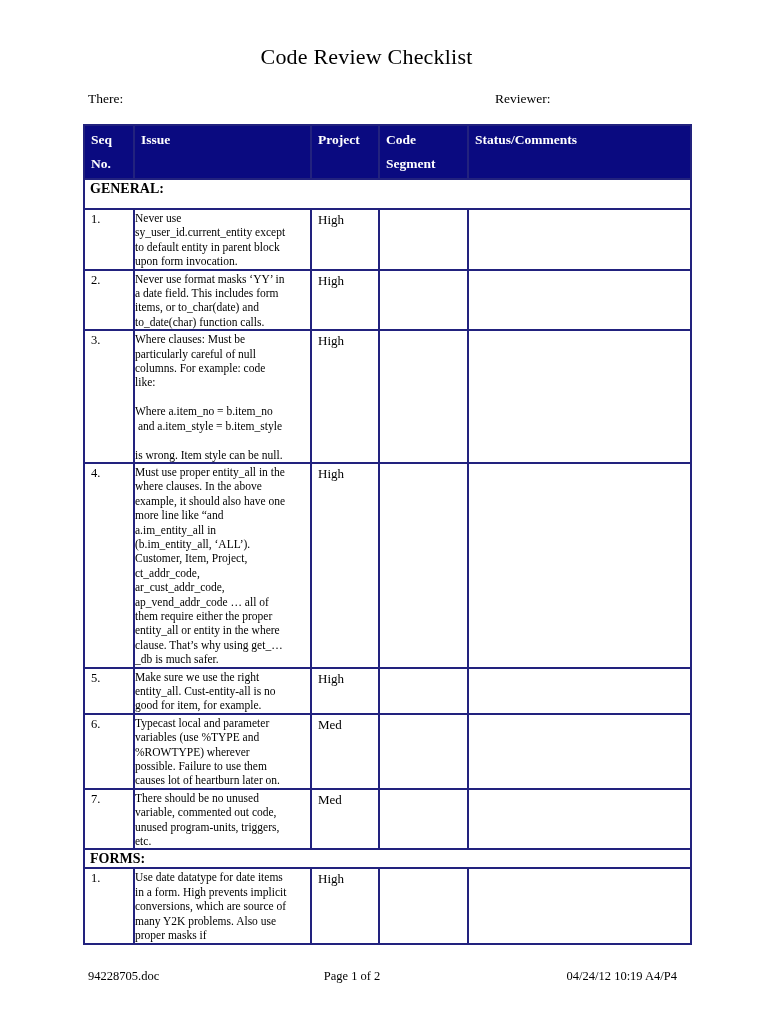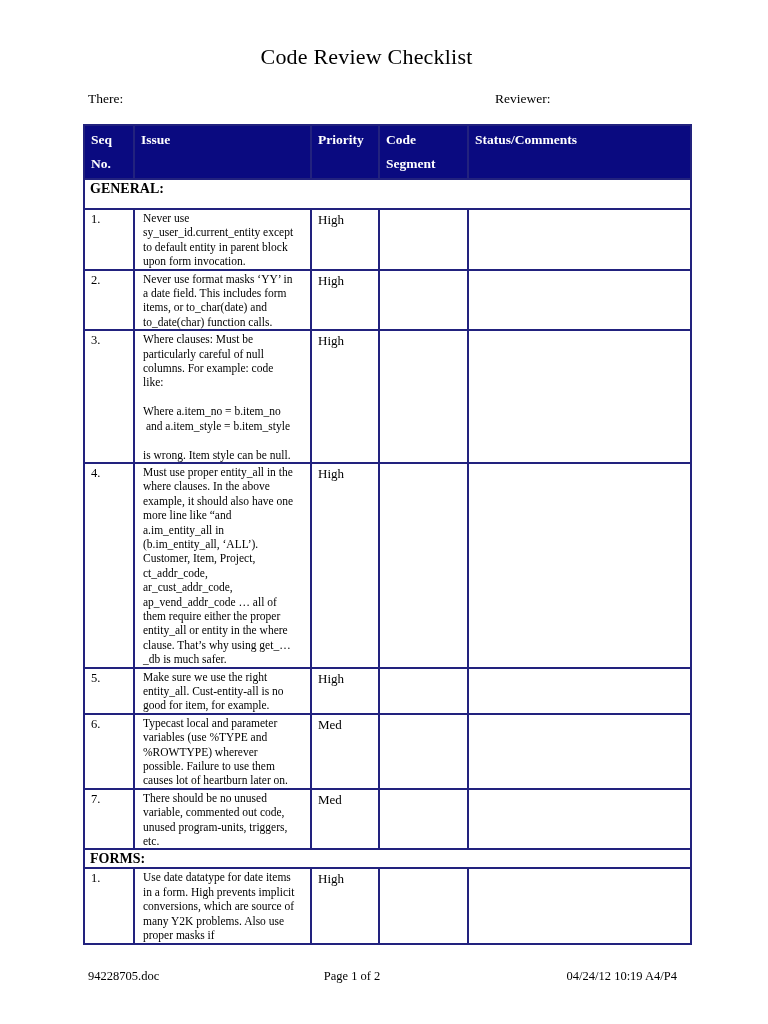--- a/index.html
+++ b/index.html
@@ -27,21 +27,21 @@
   th{
     background:#0a0a80;color:#ffffff;text-align:left;
     font-size:13.5px;font-weight:700;line-height:24px;
     padding:2px 0 2px 6px;white-space:pre-wrap;
   }
   td.section{
     font-weight:700;font-size:14px;padding:1px 0 1px 5px;line-height:15px;
   }
   td.seq{font-size:12.5px;padding:2px 0 0 6px;line-height:14px;}
   td.issue{
-    font-size:11.5px;line-height:14.4px;padding:1px 2px 0 8px;
+    font-size:11.5px;line-height:14.4px;padding:1px 2px 0 0;
     white-space:pre-wrap;
   }
   td.pri{font-size:13px;padding:2px 8px 0 6px;line-height:15px;}
   td.code, td.status{padding:0;}
   .footer{position:absolute;top:931px;left:83px;width:607px;height:18px;font-size:12.5px;margin-top:38px;}
   .footer .fname{position:absolute;left:5px;top:0;}
   .footer .pginfo{position:absolute;left:269px;top:0;transform:translateX(-50%);}
   .footer .tstamp{position:absolute;right:13px;top:0;}
 </style>
 </head>
@@ -62,21 +62,21 @@
         <col style="width:177px">
         <col style="width:68px">
         <col style="width:89px">
         <col style="width:223px">
     </colgroup>
     <thead>
       <tr style="height:36px">
         <th>Seq
 No.</th>
         <th>Issue</th>
-        <th>Priority</th>
+        <th>Project</th>
         <th>Code
 Segment</th>
         <th>Status/Comments</th>
       </tr>
     </thead>
     <tbody>
       <tr style="height:30px">
         <td class="section" colspan="5">GENERAL:</td>
       </tr>
 

